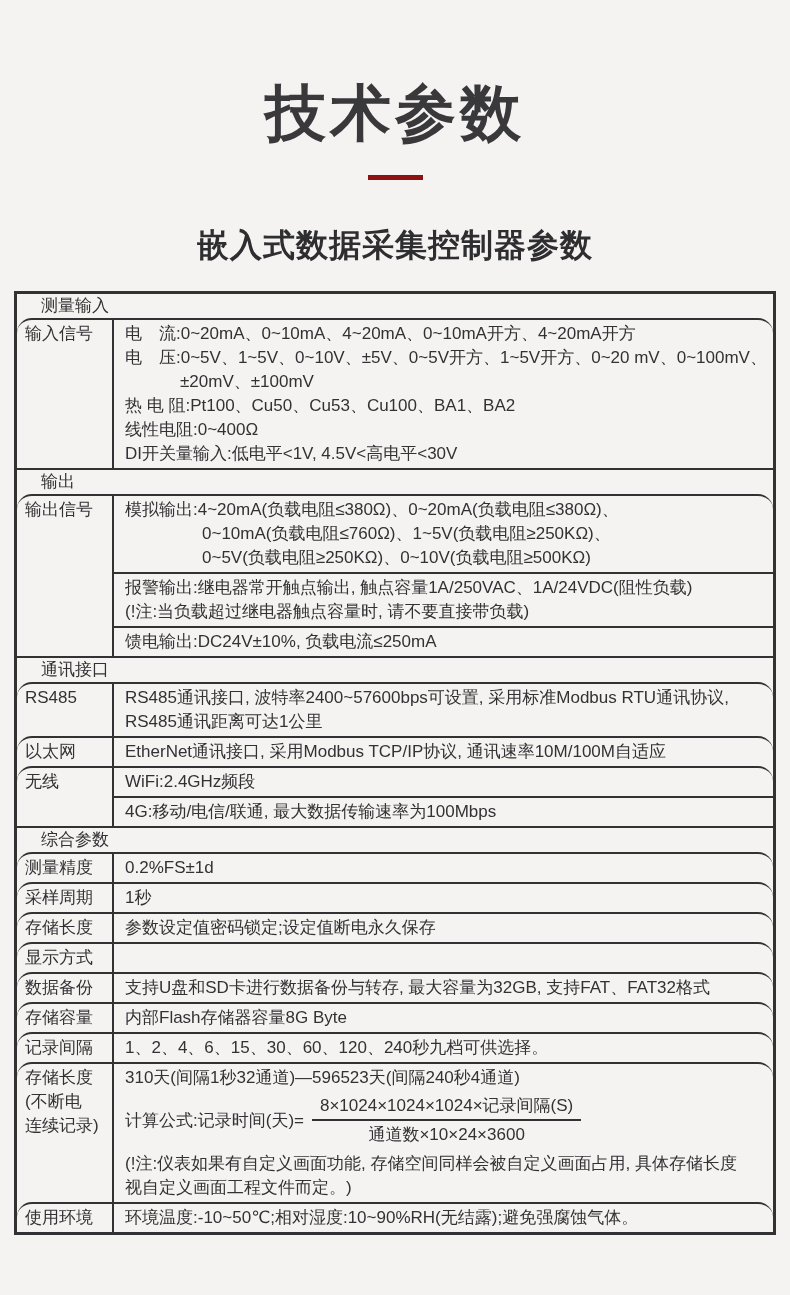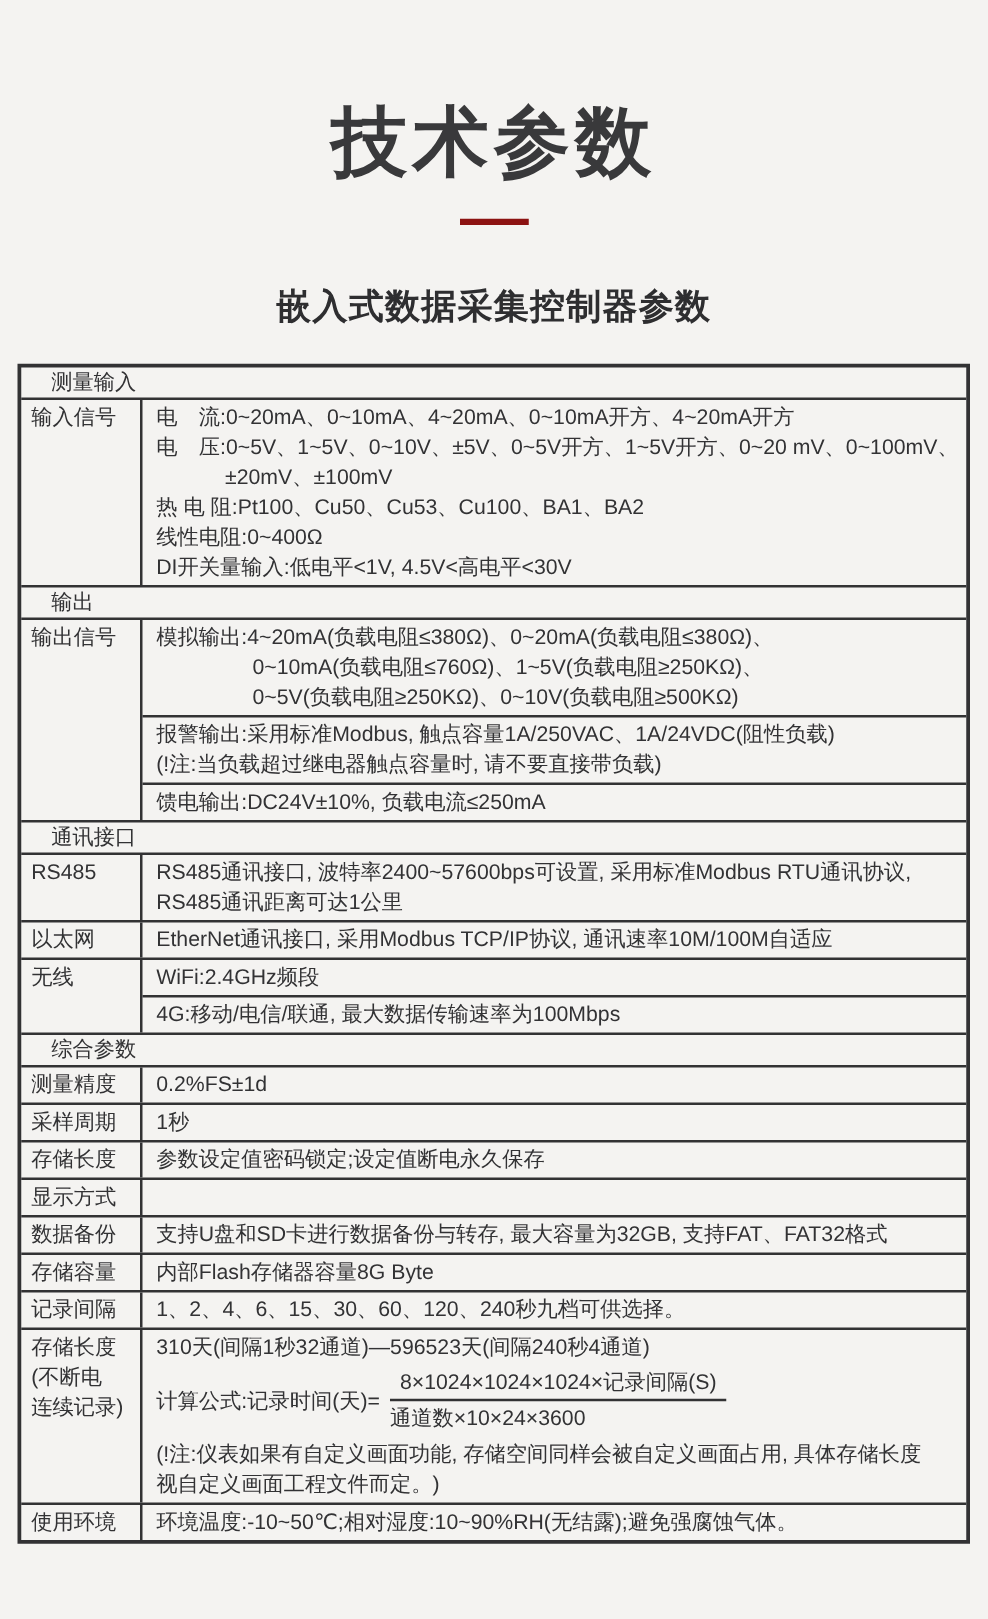--- a/index.html
+++ b/index.html
@@ -25,56 +25,56 @@
     white-space:nowrap;
     margin-top:28px;
   }
   .title-divider{
     position:absolute;top:175px;left:368px;
     width:55px;height:5px;background:var(--accent);
   }
   .page-subtitle{
     position:absolute;top:227px;left:0;width:790px;
     text-align:center;
-    font-size:28px;font-weight:700;letter-spacing:1px;
+    font-size:32px;font-weight:700;letter-spacing:1px;
     color:#2e2e30;line-height:36px;
     white-space:nowrap;
   }
   
   .spec-table{
     position:absolute;top:291px;left:14px;width:762px;
     border:3px solid var(--ink);
     font-size:17px;
   }
   .t-sec{
     line-height:22px;
     padding:1px 4px 1px 24px;
     white-space:nowrap;
   }
-  .t-row{display:flex;border-top:2px solid var(--ink);}
+  .t-row{display:flex;border-top:2px solid var(--ink);border-radius:15px;}
   .t-sec + .t-row, .t-row + .t-sec{border-top:2px solid var(--ink);}
   .t-sec{border-top:2px solid var(--ink);}
   .t-sec:first-child{border-top:none;}
   .t-label{
     flex:0 0 97px;width:97px;
     border-right:2px solid var(--ink);
     padding:2px 2px 2px 8px;
     line-height:24px;
     white-space:nowrap;
   }
   .t-content{flex:1;min-width:0;}
   .pad{padding:2px 4px 2px 11px;}
   .line{line-height:24px;white-space:nowrap;overflow:hidden;}
   .indent-v{padding-left:55px;}
   .indent-a{padding-left:77px;}
   .subcell{padding:2px 4px 2px 11px;}
   .subcell + .subcell{border-top:2px solid var(--ink);}
   
   .formula-row{display:flex;align-items:center;padding:3px 0 5px;}
-  .frac{display:flex;flex-direction:column;margin-left:8px;}
+  .frac{display:flex;flex-direction:column;text-align:center;margin-left:8px;}
   .frac-top{line-height:25px;border-bottom:2px solid var(--ink);padding:0 8px 1px;white-space:nowrap;}
   .frac-bottom{line-height:25px;padding-top:1px;white-space:nowrap;}
 </style>
 </head>
 <body>
 
 <div class="page-title">技术参数</div>
 <div class="title-divider"></div>
 <div class="page-subtitle">嵌入式数据采集控制器参数</div>
 
@@ -98,21 +98,21 @@
 
   <div class="t-row">
     <div class="t-label">输出信号</div>
     <div class="t-content">
       <div class="subcell">
         <div class="line">模拟输出:4~20mA(负载电阻≤380Ω)、0~20mA(负载电阻≤380Ω)、</div>
         <div class="line indent-a">0~10mA(负载电阻≤760Ω)、1~5V(负载电阻≥250KΩ)、</div>
         <div class="line indent-a">0~5V(负载电阻≥250KΩ)、0~10V(负载电阻≥500KΩ)</div>
       </div>
       <div class="subcell">
-        <div class="line">报警输出:采用标准Modbus, 触点容量1A/250VAC、1A/24VDC(阻性负载)</div>
+        <div class="line">报警输出:继电器常开触点输出, 触点容量1A/250VAC、1A/24VDC(阻性负载)</div>
         <div class="line">(!注:当负载超过继电器触点容量时, 请不要直接带负载)</div>
       </div>
       <div class="subcell">
         <div class="line">馈电输出:DC24V±10%, 负载电流≤250mA</div>
       </div>
     </div>
   </div>
 
   <div class="t-sec">通讯接口</div>
 

